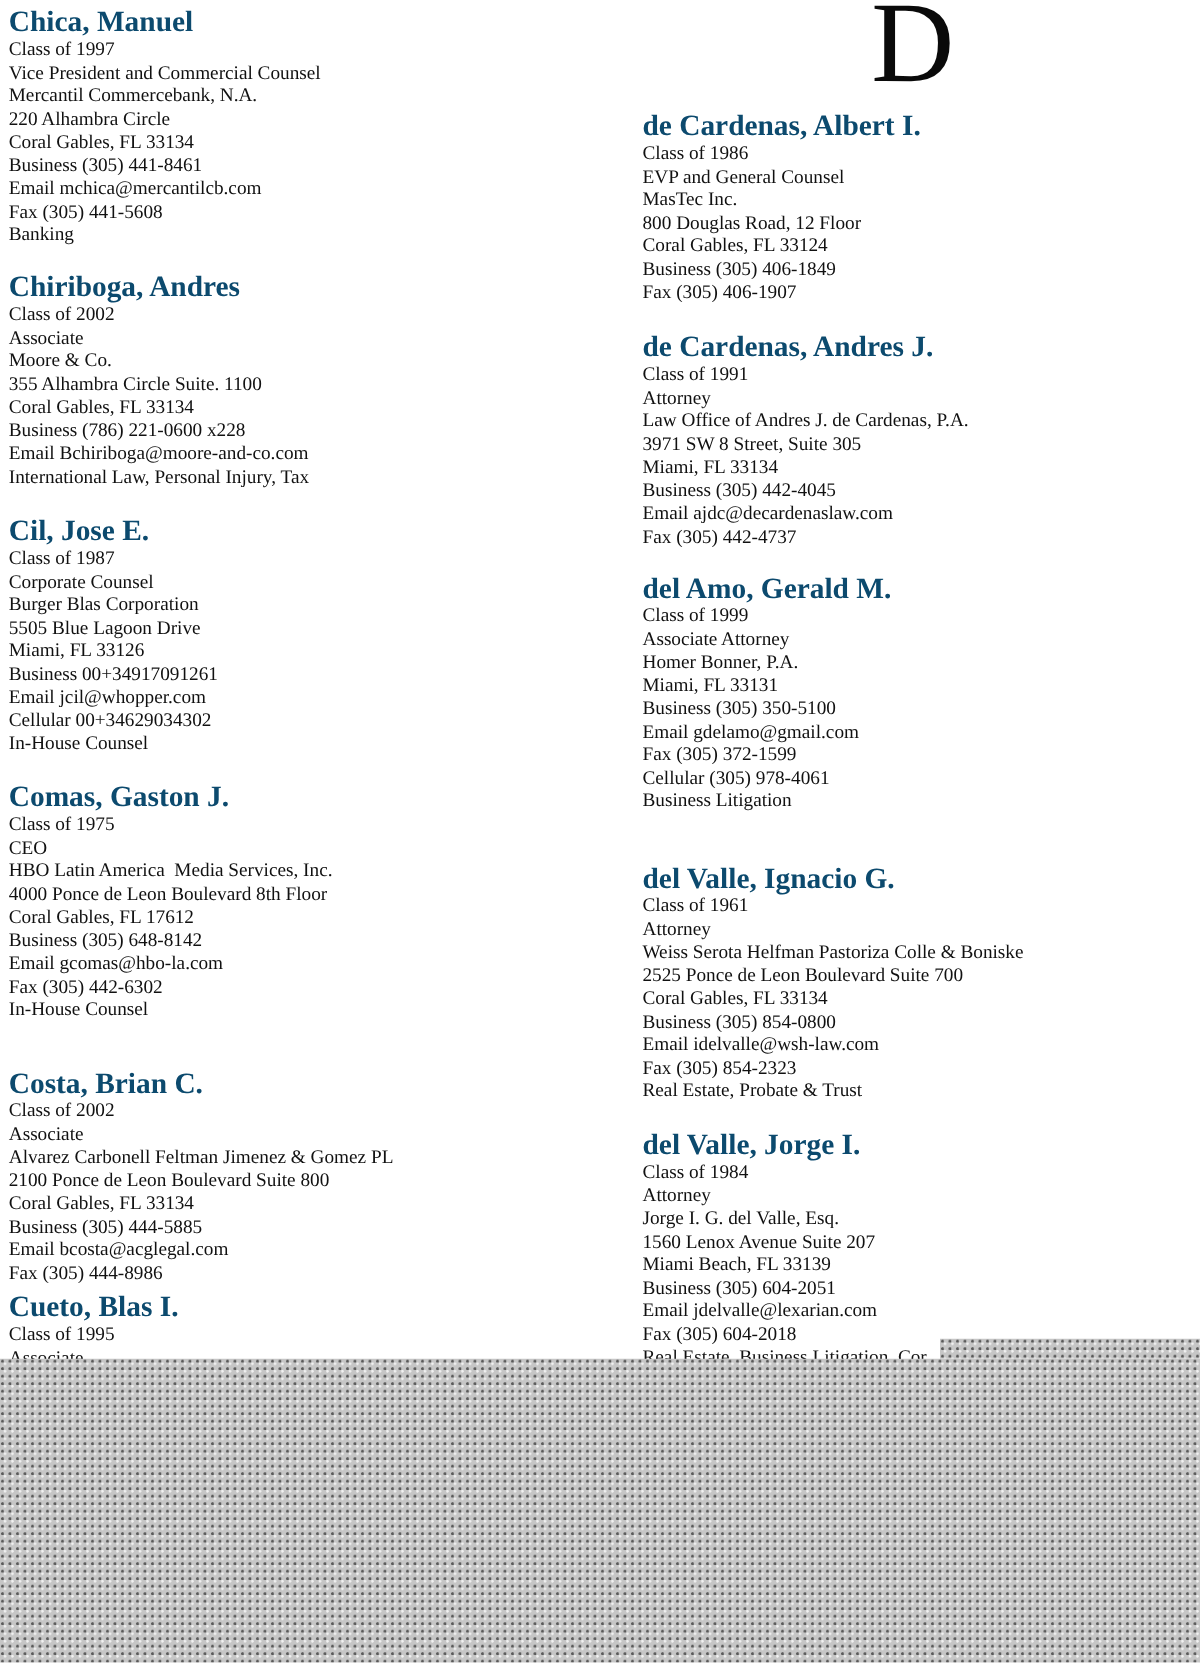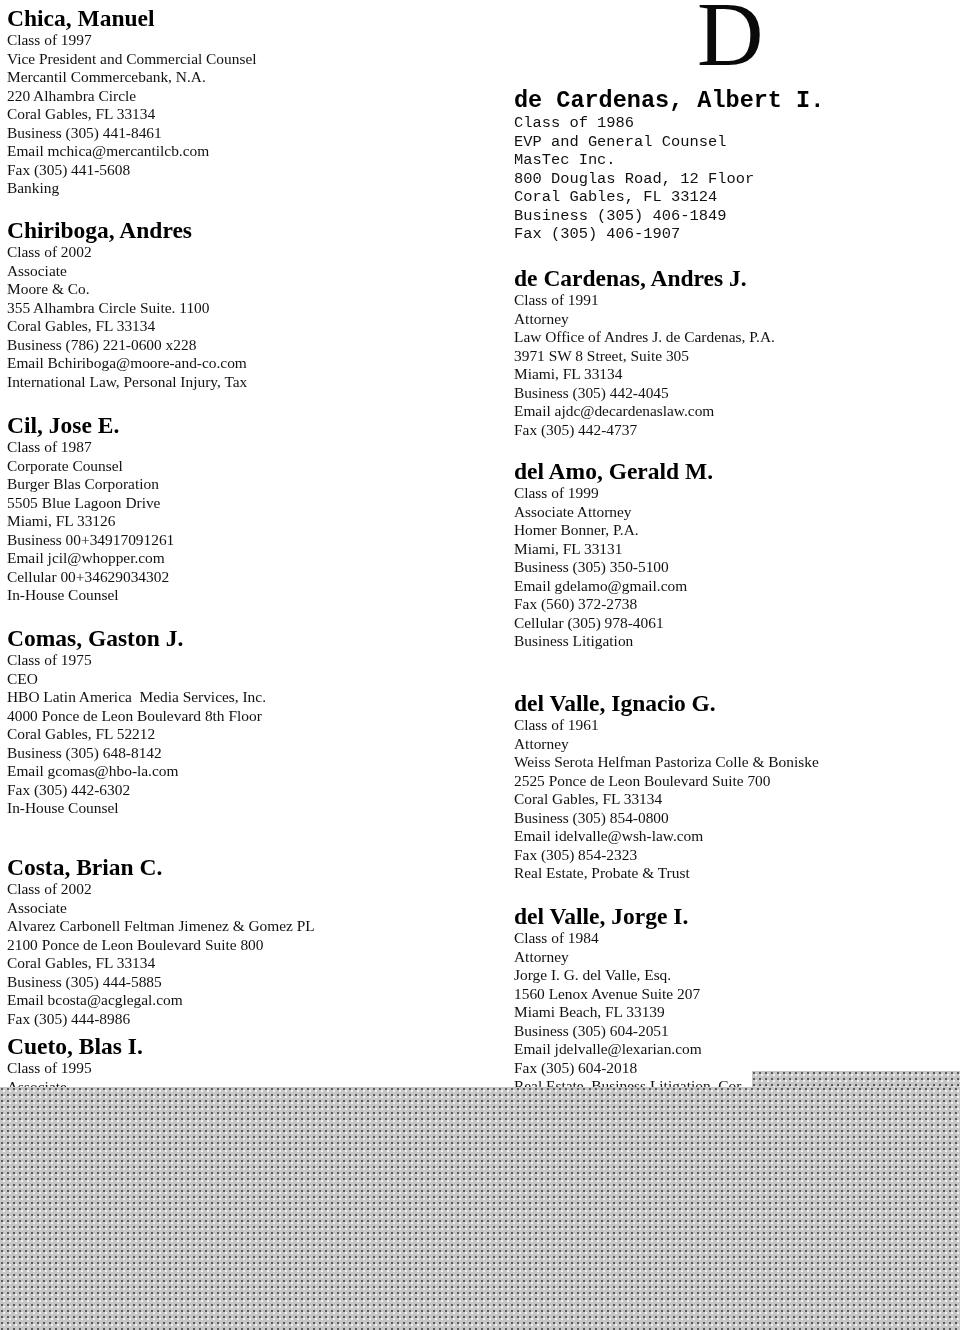--- a/index.html
+++ b/index.html
@@ -6,21 +6,21 @@
   body {
     width: 960px; height: 1330px; position: relative; overflow: hidden;
     font-family: "Liberation Serif", "DejaVu Serif", serif; color: #111;
   }
   .col { position: absolute; top: 0; }
   .col-left { left: 7px; width: 470px; }
   .col-right { left: 514px; width: 440px; }
   .entry { margin: 0; }
   .entry-name {
     font-weight: bold; font-size: 23.5px; line-height: 26px; margin: 0; padding: 0;
-    color: #000000;
+    color: #0c4a6e;
   }
   .entry-line { font-size: 15.4px; line-height: 18.5px; white-space: pre; margin: 0; }
   .letter-heading {
     position: absolute; left: 697px; top: -12px;
     font-size: 92px; line-height: 92px; font-family: "Liberation Serif", "DejaVu Serif", serif;
     color: #0a0a0a;
   }
   .mask {
     position: absolute;
     background-color: #c6c6c6;
@@ -76,21 +76,21 @@
     <div class="entry-line">Cellular 00+34629034302</div>
     <div class="entry-line">In-House Counsel</div>
   </div>
 
   <div class="entry" style="position:absolute; top:625px;">
     <div class="entry-name">Comas, Gaston J.</div>
     <div class="entry-line">Class of 1975</div>
     <div class="entry-line">CEO</div>
     <div class="entry-line">HBO Latin America  Media Services, Inc.</div>
     <div class="entry-line">4000 Ponce de Leon Boulevard 8th Floor</div>
-    <div class="entry-line">Coral Gables, FL 52212</div>
+    <div class="entry-line">Coral Gables, FL 17612</div>
     <div class="entry-line">Business (305) 648-8142</div>
     <div class="entry-line">Email gcomas@hbo-la.com</div>
     <div class="entry-line">Fax (305) 442-6302</div>
     <div class="entry-line">In-House Counsel</div>
   </div>
 
   <div class="entry" style="position:absolute; top:854px;">
     <div class="entry-name">Costa, Brian C.</div>
     <div class="entry-line">Class of 2002</div>
     <div class="entry-line">Associate</div>
@@ -104,21 +104,21 @@
 
   <div class="entry" style="position:absolute; top:1033px;">
     <div class="entry-name">Cueto, Blas I.</div>
     <div class="entry-line">Class of 1995</div>
     <div class="entry-line">Associate</div>
   </div>
 </div>
 
 <div class="col col-right">
 
-  <div class="entry" style="position:absolute; top:88px;font-family:Liberation Mono, monospace;">
+  <div class="entry" style="position:absolute; top:88px;">
     <div class="entry-name">de Cardenas, Albert I.</div>
     <div class="entry-line">Class of 1986</div>
     <div class="entry-line">EVP and General Counsel</div>
     <div class="entry-line">MasTec Inc.</div>
     <div class="entry-line">800 Douglas Road, 12 Floor</div>
     <div class="entry-line">Coral Gables, FL 33124</div>
     <div class="entry-line">Business (305) 406-1849</div>
     <div class="entry-line">Fax (305) 406-1907</div>
   </div>
 
@@ -135,21 +135,21 @@
   </div>
 
   <div class="entry" style="position:absolute; top:458px;">
     <div class="entry-name">del Amo, Gerald M.</div>
     <div class="entry-line">Class of 1999</div>
     <div class="entry-line">Associate Attorney</div>
     <div class="entry-line">Homer Bonner, P.A.</div>
     <div class="entry-line">Miami, FL 33131</div>
     <div class="entry-line">Business (305) 350-5100</div>
     <div class="entry-line">Email gdelamo@gmail.com</div>
-    <div class="entry-line">Fax (560) 372-2738</div>
+    <div class="entry-line">Fax (305) 372-1599</div>
     <div class="entry-line">Cellular (305) 978-4061</div>
     <div class="entry-line">Business Litigation</div>
   </div>
 
   <div class="entry" style="position:absolute; top:690px;">
     <div class="entry-name">del Valle, Ignacio G.</div>
     <div class="entry-line">Class of 1961</div>
     <div class="entry-line">Attorney</div>
     <div class="entry-line">Weiss Serota Helfman Pastoriza Colle &amp; Boniske</div>
     <div class="entry-line">2525 Ponce de Leon Boulevard Suite 700</div>

